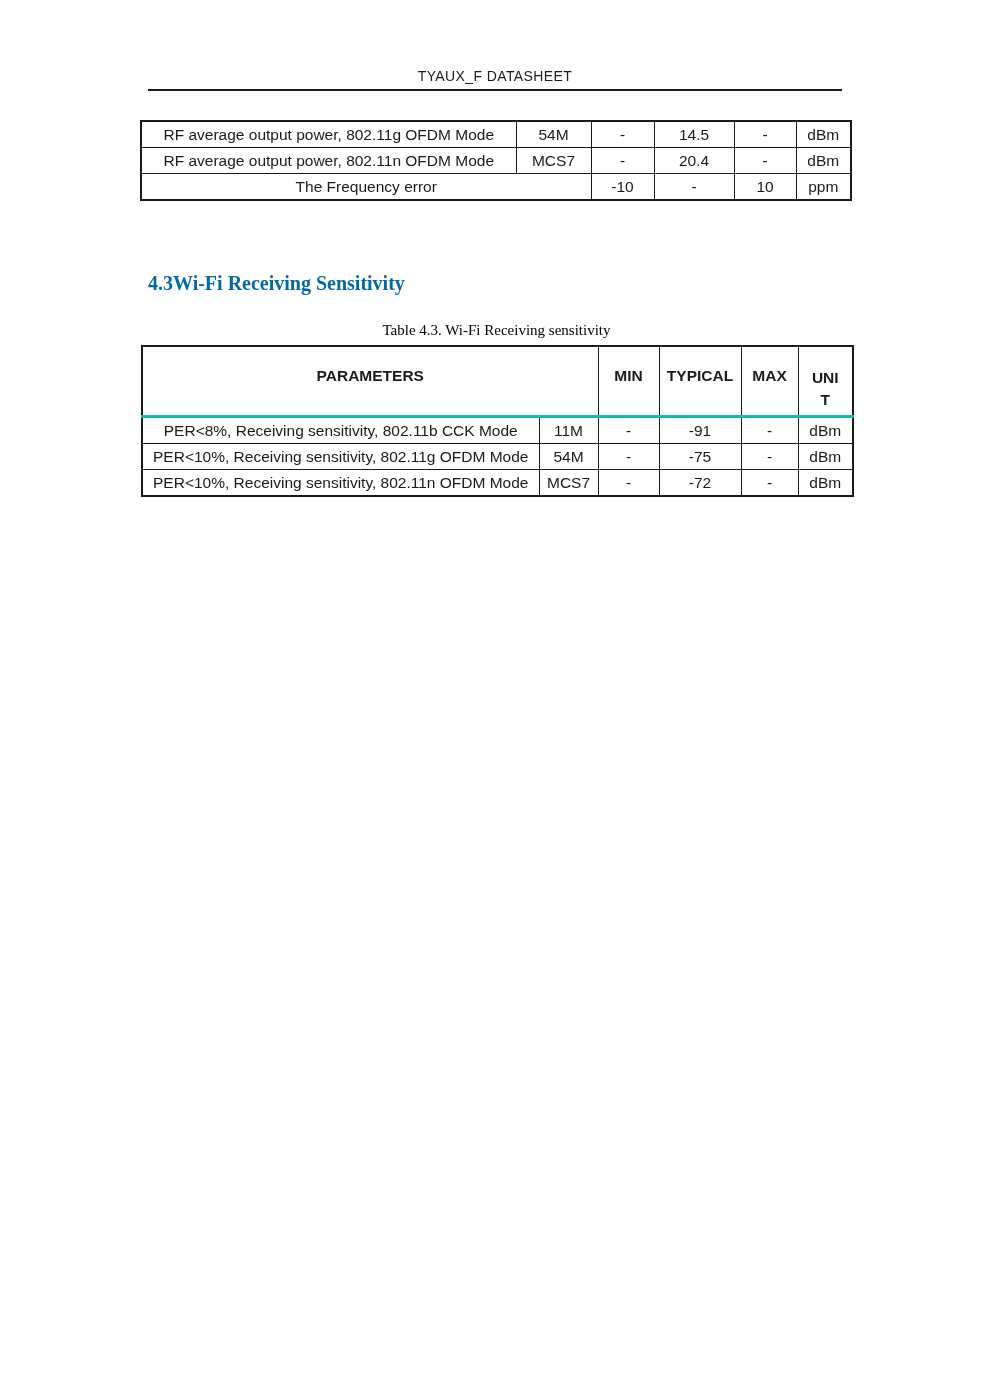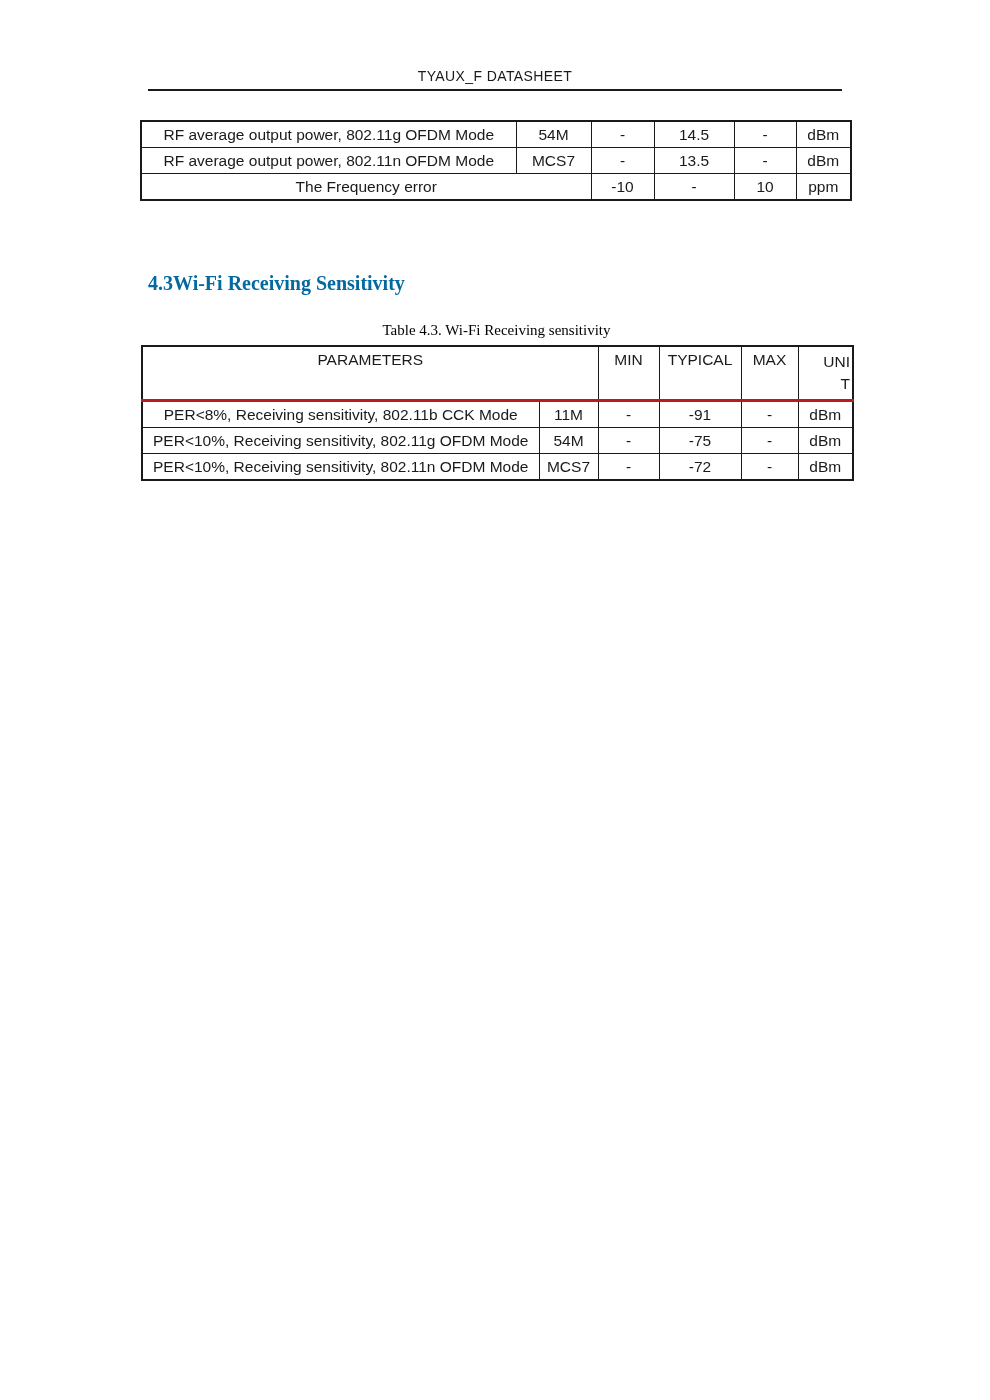--- a/index.html
+++ b/index.html
@@ -89,28 +89,27 @@
 
   
   table.table2 {
     left: 141px;
     top: 345px;
     width: 711px;
   }
   table.table2 thead th {
     height: 48px;
     vertical-align: top;
-    padding-top: 4px;
-    font-weight: normal;
-    border-bottom: 3px solid #b91c1c;
+    padding-top: 20px;
+    font-weight: bold;
+    border-bottom: 3px solid #14b8a6;
   }
   table.table2 thead th.unit-head {
     white-space: pre-line;
     line-height: 22px;
-    text-align: right;
   }
   table.table2 tbody td { height: 25px; }
 </style>
 </head>
 <body>
 
 <div class="page">
 
   <div class="header-title">TYAUX_F DATASHEET</div>
   <div class="header-rule"></div>
@@ -130,21 +129,21 @@
         <td>54M</td>
         <td>-</td>
         <td>14.5</td>
         <td>-</td>
         <td>dBm</td>
       </tr>
       <tr>
         <td>RF average output power, 802.11n OFDM Mode</td>
         <td>MCS7</td>
         <td>-</td>
-        <td>13.5</td>
+        <td>20.4</td>
         <td>-</td>
         <td>dBm</td>
       </tr>
       <tr>
         <td colspan="2">The Frequency error</td>
         <td>-10</td>
         <td>-</td>
         <td>10</td>
         <td>ppm</td>
       </tr>

